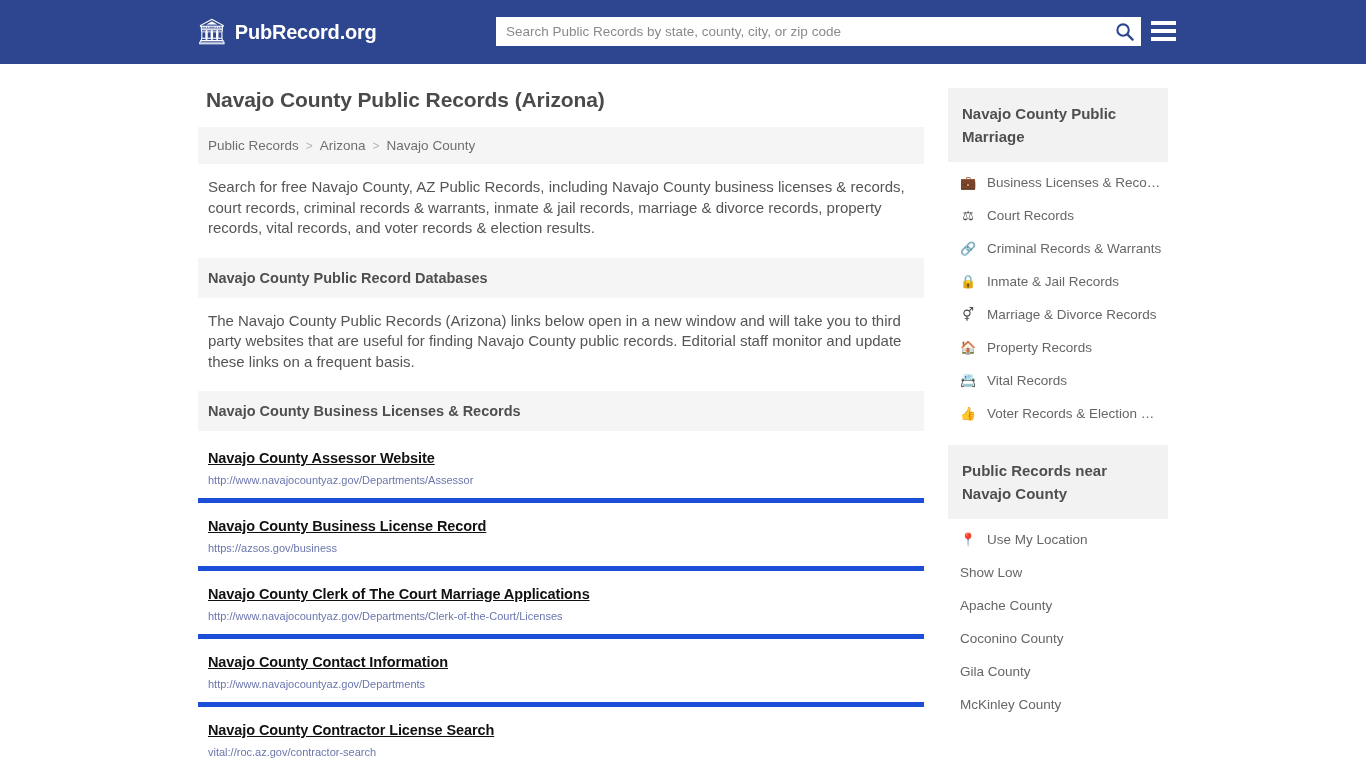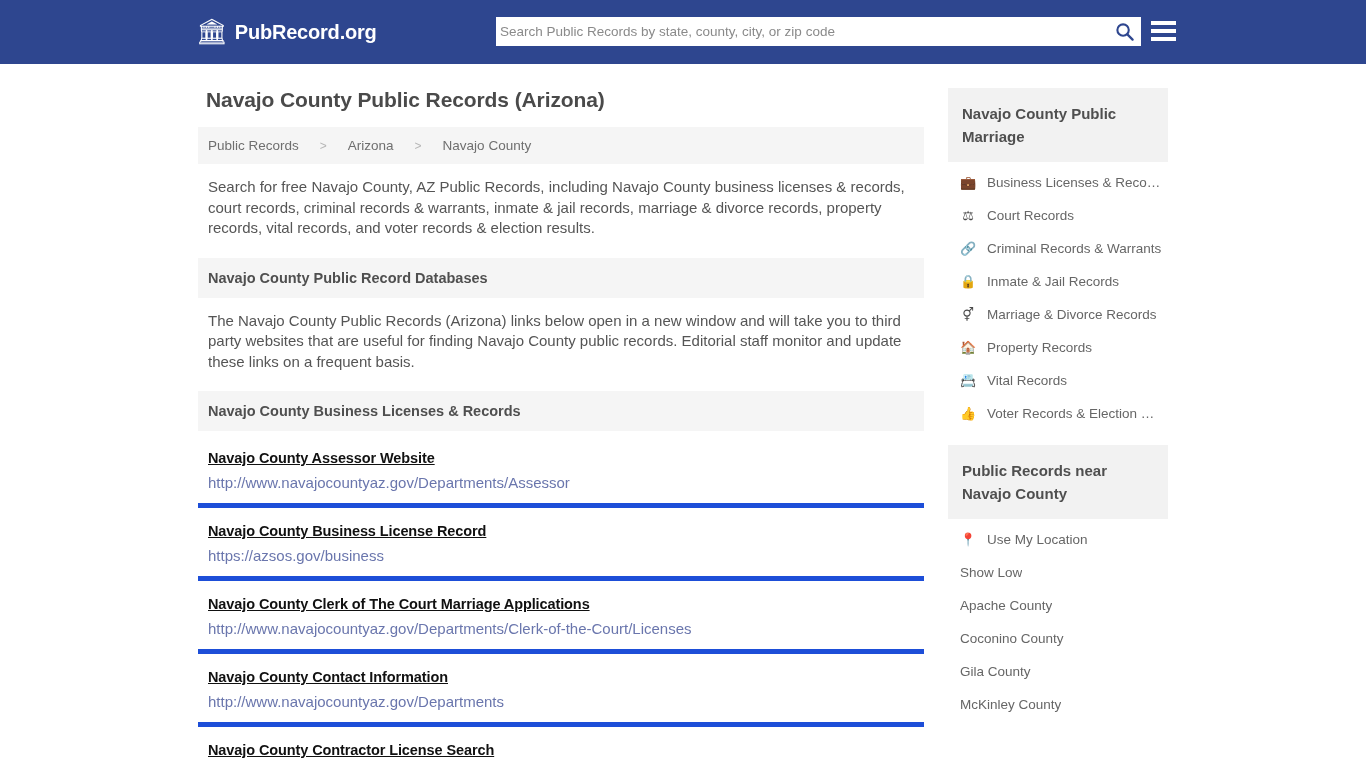--- a/index.html
+++ b/index.html
@@ -49,21 +49,21 @@
     height: 29px;
     background: #ffffff;
     display: flex;
     align-items: center;
   }
   .search-input {
     flex: 1;
     height: 100%;
     border: none;
     outline: none;
-    padding: 0 4px;
+    padding: 0 10px;
     font-family: "Liberation Sans", sans-serif;
     font-size: 13.5px;
     color: #333;
     background: transparent;
   }
   .search-input::placeholder { color: #8a8a8a; }
   .search-btn {
     width: 34px; height: 100%;
     background: transparent;
     border: none;
@@ -117,21 +117,21 @@
   }
 
   
   .breadcrumb {
     background: #f5f5f5;
     padding: 11px 10px;
     font-size: 13.5px;
     color: #6f6f6f;
     display: flex;
     align-items: center;
-    gap: 21px;
+    gap: 7px;
     flex-wrap: wrap;
   }
   .breadcrumb a { color: #6f6f6f; text-decoration: none; }
   .crumb-sep { color: #b6b6b6; font-size: 12px; }
 
   .body-text {
     font-size: 15px;
     line-height: 20.5px;
     color: #555555;
     padding: 13px 10px 10px 10px;
@@ -157,21 +157,21 @@
     display: inline-block;
     font-size: 14.5px;
     font-weight: bold;
     color: #111111;
     text-decoration: underline;
     letter-spacing: -0.1px;
   }
   .link-url {
     display: block;
     margin-top: 7px;
-    font-size: 15px;
+    font-size: 11px;
     color: #6a76ad;
     text-decoration: none;
   }
   .see-all {
     padding: 10px 10px 4px 10px;
     font-size: 13.5px;
     color: #555555;
   }
 
   

